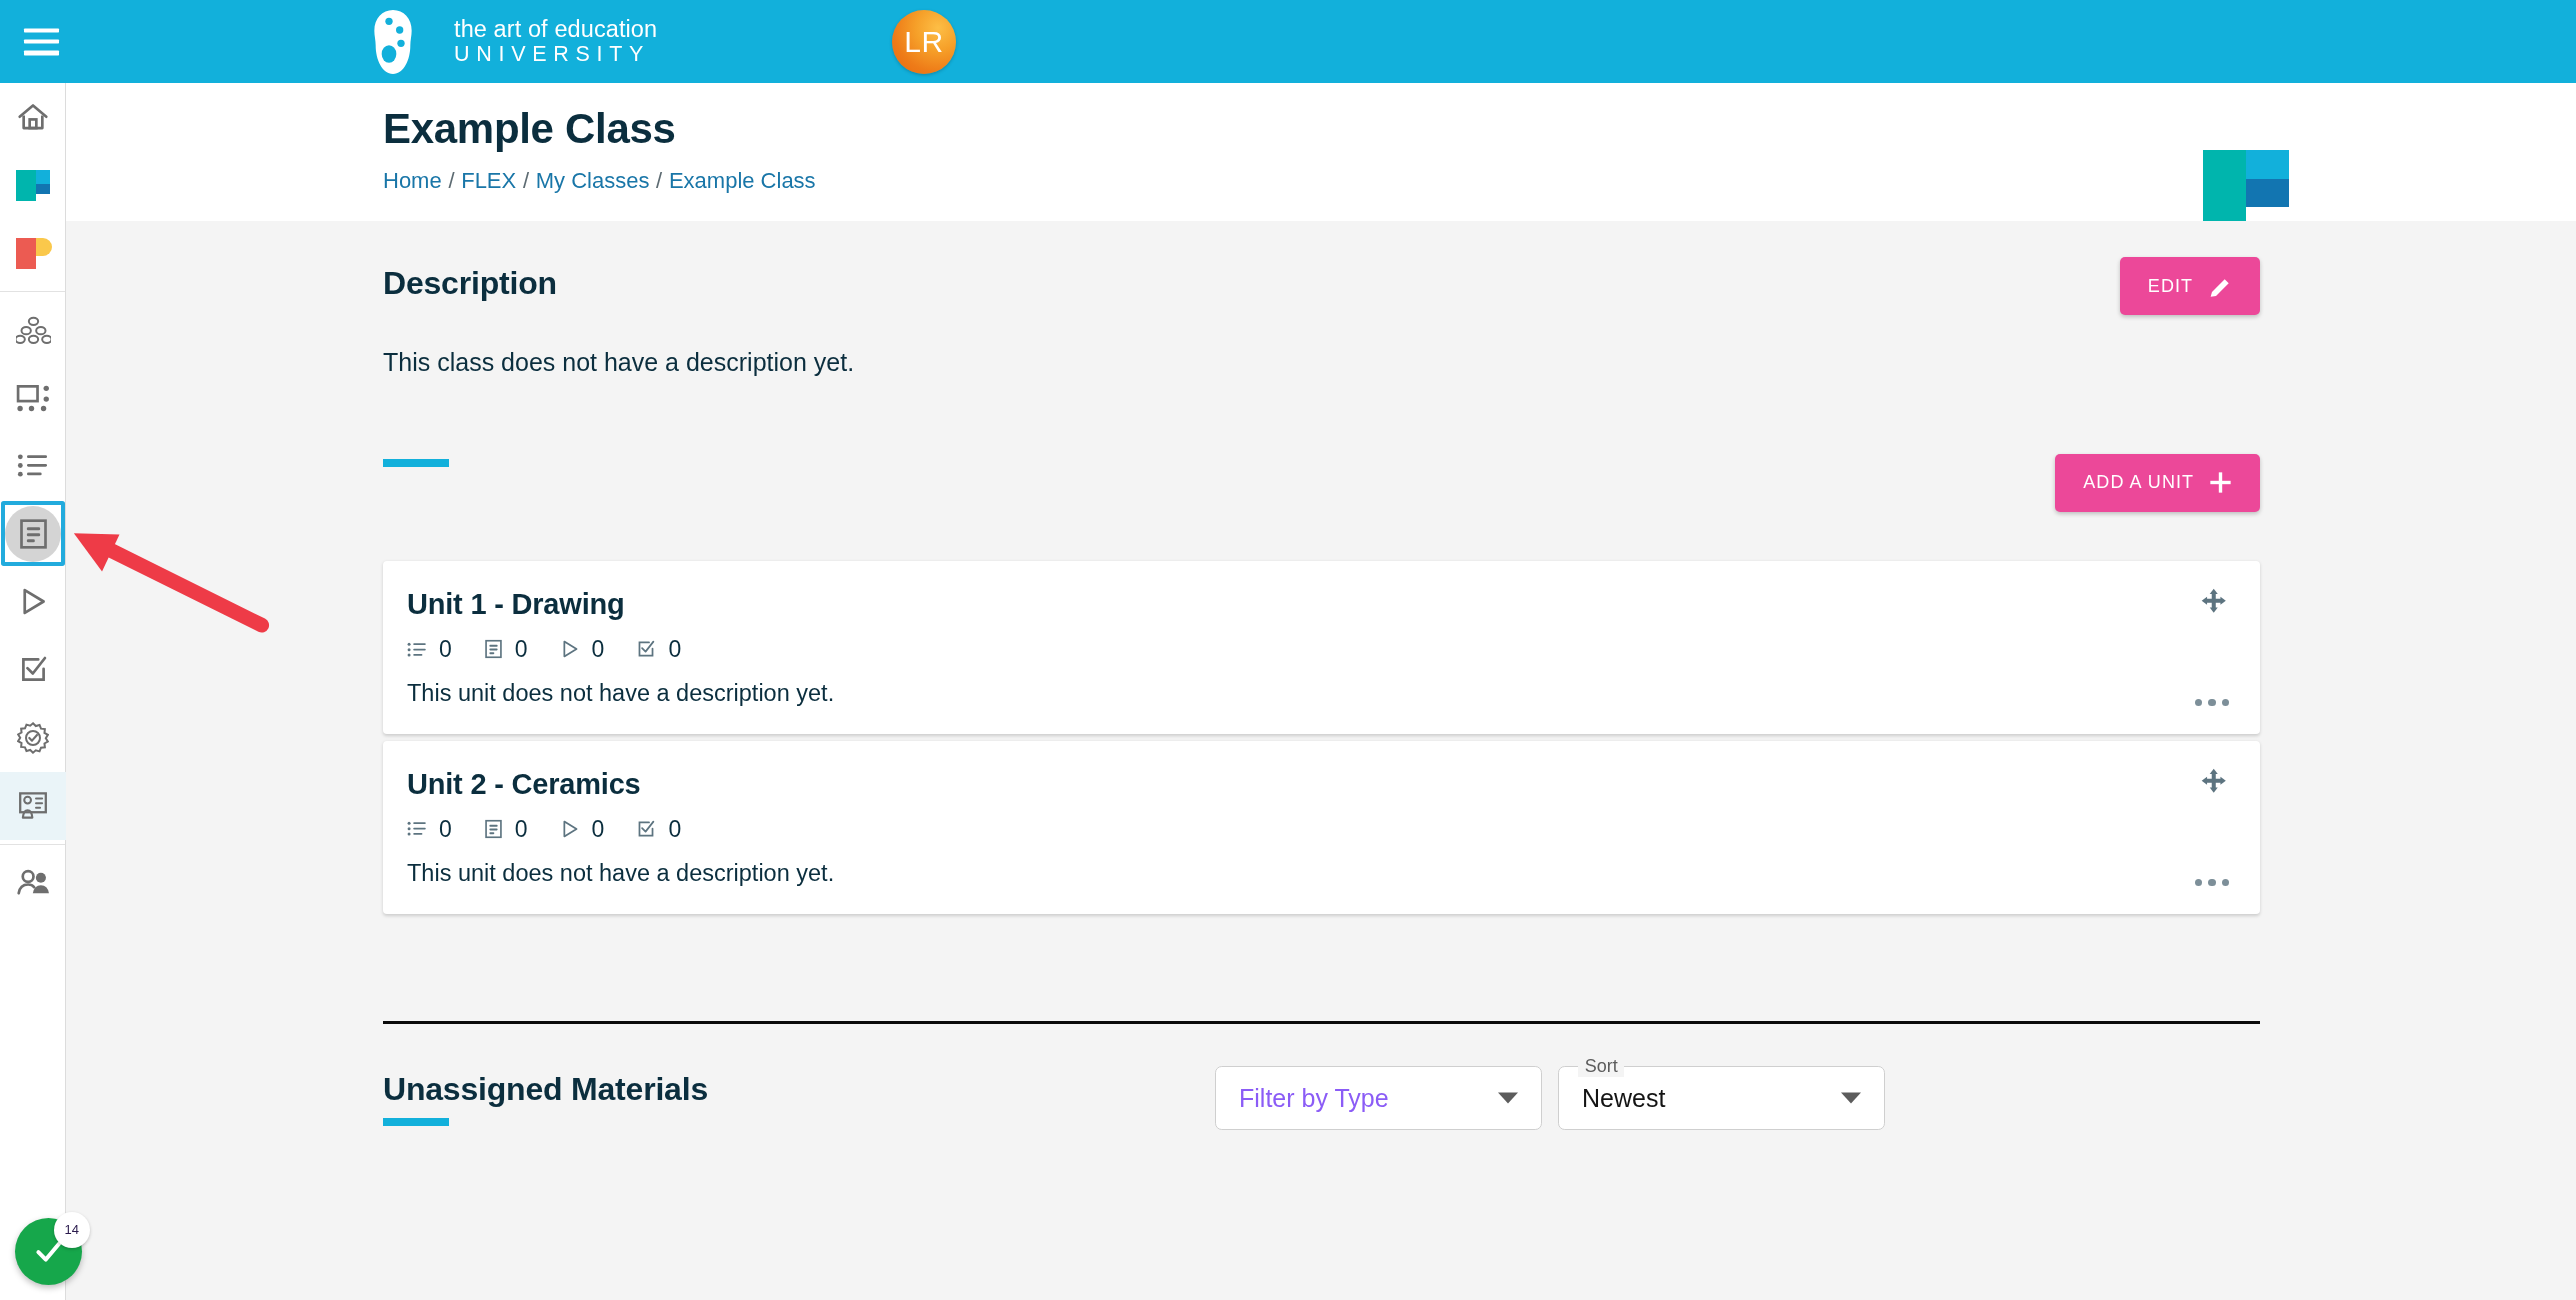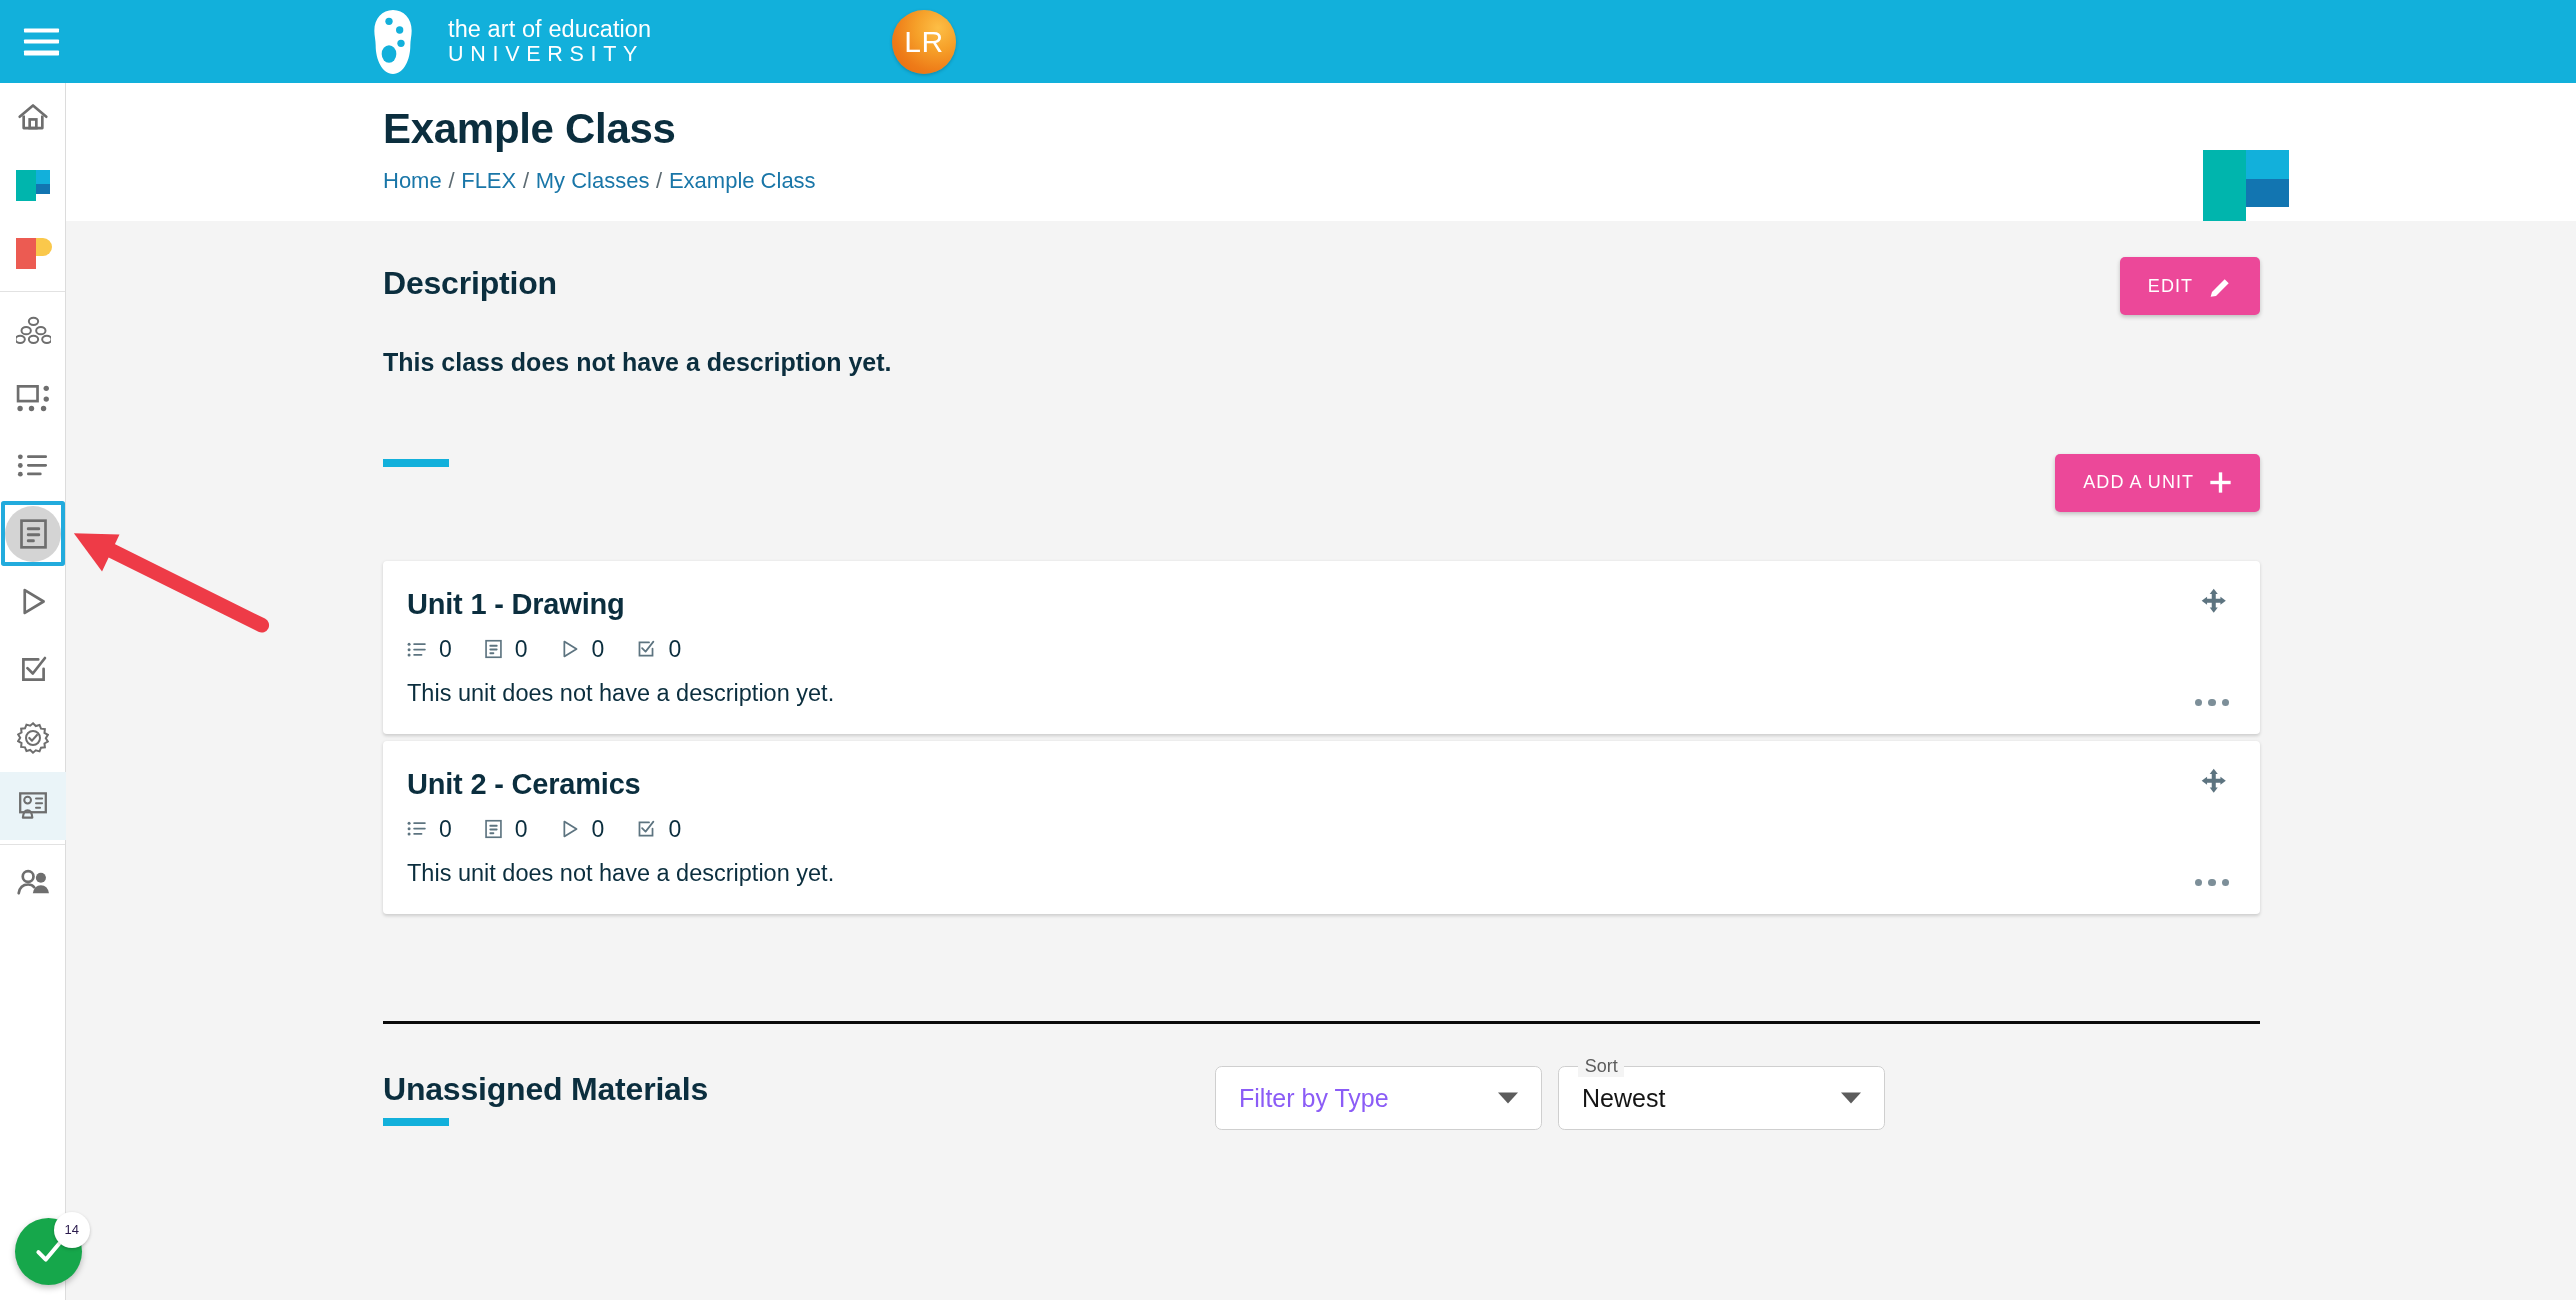--- a/index.html
+++ b/index.html
@@ -26,21 +26,21 @@
     justify-content: space-between;
     cursor: pointer;
   }
   .hamburger span {
     display: block; height: 4.7px; width: 100%;
     background: #ffffff; border-radius: 0.7px;
   }
   .brand {
     position: absolute; left: 362px; top: 50%;
     transform: translateY(-50%);
-    display: flex; align-items: center; gap: 24px;
+    display: flex; align-items: center; gap: 30px;
     cursor: pointer;
   }
   .palette { width: 62px; height: 64px; }
   .brand-text { display: flex; flex-direction: column; gap: 2.7px; }
   .brand-line1 {
     color: #ffffff; font-size: 23.5px;
     letter-spacing: 0.1px; line-height: 1;
   }
   .brand-line2 {
     color: #ffffff; font-size: 21.5px;
@@ -411,21 +411,21 @@
     <div style="position:relative; height:47px; margin-top:44px;">
       <div class="sec-title">Description</div>
       <button class="btn" style="position:absolute; right:0; top:-8px;">
         <span>EDIT</span>
         <svg width="24" height="24" viewBox="0 0 36 36">
           <path d="M6 27 L25 8 L31 14 L12 33 L4 34 Z" fill="#ffffff"></path>
         </svg>
       </button>
     </div>
 
-    <div class="body-text" style="margin-top:36px;font-weight:bold;">This class does not have a description yet.</div>
+    <div class="body-text" style="margin-top:36px;">This class does not have a description yet.</div>
 
     <div style="position:relative; height:67px; margin-top:82px;">
       <div class="accent"></div>
       <button class="btn" style="position:absolute; right:0; top:-5.4px;">
         <span>ADD A UNIT</span>
         <svg width="23" height="23" viewBox="0 0 34 34">
           <rect x="14.5" y="2" width="5" height="30" fill="#ffffff"></rect>
           <rect x="2" y="14.5" width="30" height="5" fill="#ffffff"></rect>
         </svg>
       </button>

